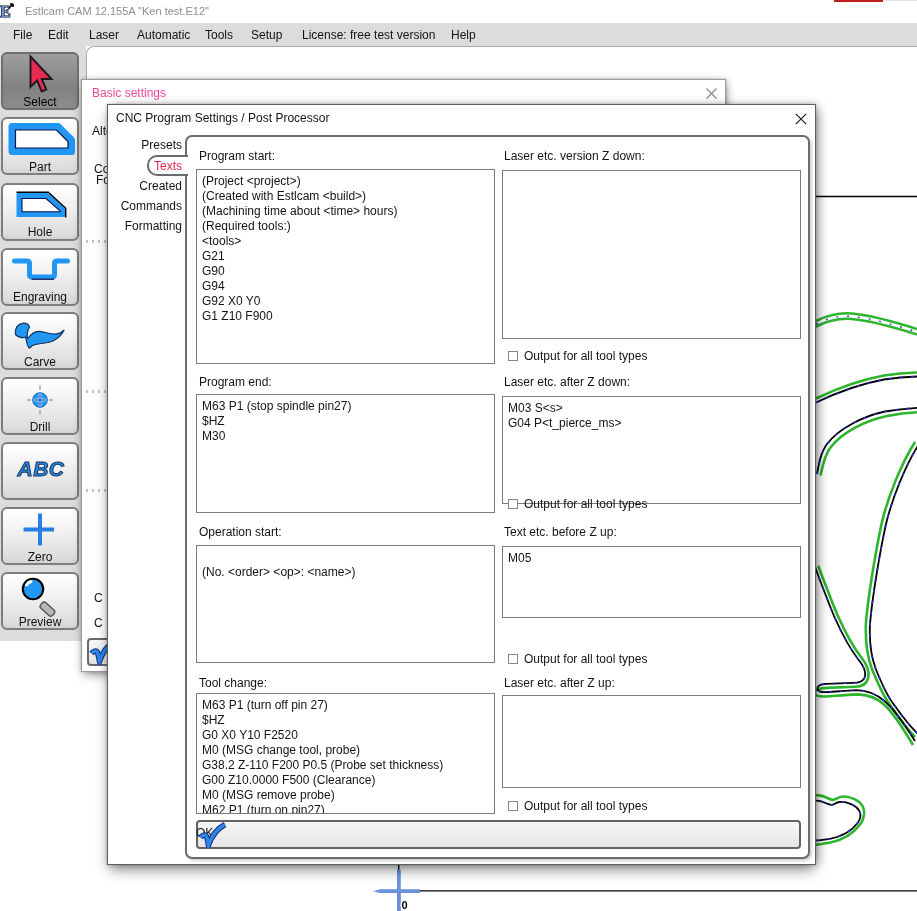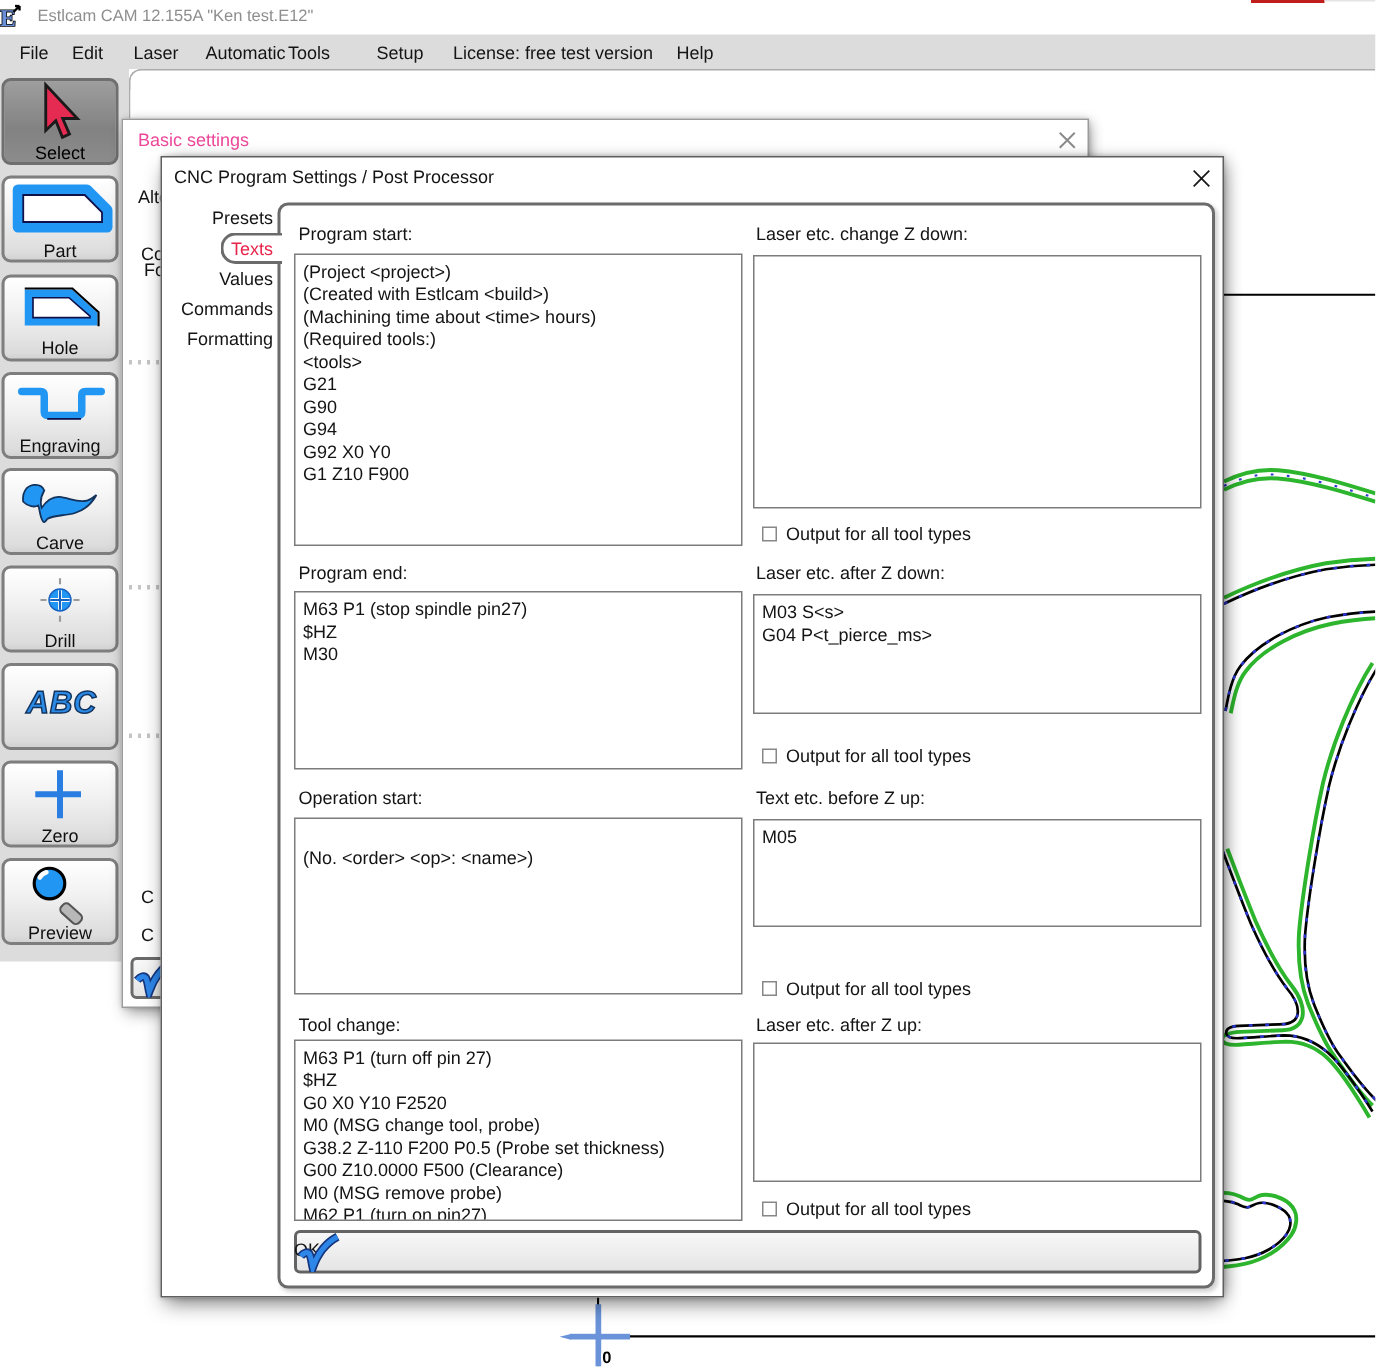--- a/index.html
+++ b/index.html
@@ -22,21 +22,21 @@
 <svg class="abs" style="left:0;top:3px" width="15" height="16" viewBox="0 0 15 16">
  <text x="0" y="14" font-family="Liberation Serif,serif" font-weight="bold" font-size="16" fill="#6a8fd8" stroke="#000" stroke-width="1.1" paint-order="stroke">E</text>
  <path d="M9 5 L13 1 M13 1 L10 1 M13 1 L13 4" stroke="#000" stroke-width="1.6" fill="none"></path>
 </svg>
 
 <div class="abs" style="left:0;top:23px;width:917px;height:23px;background:#dcdcdc"></div>
 <div class="lb" style="left:13px;top:28px">File</div>
 <div class="lb" style="left:48px;top:28px">Edit</div>
 <div class="lb" style="left:89px;top:28px">Laser</div>
 <div class="lb" style="left:137px;top:28px">Automatic</div>
-<div class="lb" style="left:192px;top:28px">Tools</div>
+<div class="lb" style="left:205px;top:28px">Tools</div>
 <div class="lb" style="left:251px;top:28px">Setup</div>
 <div class="lb" style="left:302px;top:28px">License: free test version</div>
 <div class="lb" style="left:451px;top:28px">Help</div>
 
 <div class="abs" style="left:0;top:46px;width:86px;height:595px;background:#dcdcdc"></div>
 
 <div class="abs" style="left:86px;top:46px;width:830px;height:60px;border-top:1px solid #ababab;border-left:1px solid #ababab;border-radius:8px 0 0 0;background:#fff"></div>
 <div class="abs" style="left:87px;top:60px;width:830px;height:851px;background:#fff"></div>
 
 <svg class="abs" style="left:0;top:0;z-index:1" width="917" height="911" viewBox="0 0 917 911">
@@ -172,21 +172,21 @@
 <div class="abs" style="left:116px;top:111px;z-index:5;font:12px/14px 'Liberation Sans',sans-serif;color:#141414">CNC Program Settings / Post Processor</div>
 <svg class="abs" style="left:795px;top:113px;z-index:5" width="12" height="12" viewBox="0 0 12 12">
  <path d="M0.8 0.8 L11.2 11.2 M11.2 0.8 L0.8 11.2" stroke="#1a1a1a" stroke-width="1.2"></path>
 </svg>
 
 <div class="abs" style="left:185px;top:135px;width:625px;height:724px;border:2px solid #6b6b6b;border-radius:7px;background:#fff;z-index:5;box-sizing:border-box;box-shadow:2px 2px 3px rgba(0,0,0,.18)"></div>
 
 <div class="abs" style="left:147px;top:155px;width:41px;height:21px;border:2px solid #6b6b6b;border-right:none;border-radius:10px 0 0 10px;background:#fff;z-index:6;box-sizing:border-box"></div>
 <div class="tabl" style="left:92px;top:138px;z-index:7">Presets</div>
 <div class="tabl" style="left:92px;top:158.5px;z-index:7;color:#e8234a">Texts</div>
-<div class="tabl" style="left:92px;top:178.5px;z-index:7">Values</div>
+<div class="tabl" style="left:92px;top:178.5px;z-index:7">Created</div>
 <div class="tabl" style="left:92px;top:198.5px;z-index:7">Commands</div>
 <div class="tabl" style="left:92px;top:218.5px;z-index:7">Formatting</div>
 
 <div class="lb" style="left:199px;top:149px;z-index:7">Program start:</div>
 <div class="ta" style="left:196px;top:169px;width:299px;height:195px;z-index:7">(Project &lt;project&gt;)
 (Created with Estlcam &lt;build&gt;)
 (Machining time about &lt;time&gt; hours)
 (Required tools:)
 &lt;tools&gt;
 G21
@@ -204,27 +204,27 @@
 <div class="lb" style="left:199px;top:676px;z-index:7">Tool change:</div>
 <div class="ta" style="left:196px;top:693px;width:299px;height:121px;z-index:7">M63 P1 (turn off pin 27)
 $HZ
 G0 X0 Y10 F2520
 M0 (MSG change tool, probe)
 G38.2 Z-110 F200 P0.5 (Probe set thickness)
 G00 Z10.0000 F500 (Clearance)
 M0 (MSG remove probe)
 M62 P1 (turn on pin27)</div>
 
-<div class="lb" style="left:504px;top:149px;z-index:7">Laser etc. change Z down:</div>
+<div class="lb" style="left:504px;top:149px;z-index:7">Laser etc. version Z down:</div>
 <div class="ta" style="left:502px;top:170px;width:299px;height:169px;z-index:7"></div>
 <div class="cbx" style="left:507.5px;top:350.5px;z-index:7"></div>
 <div class="lb" style="left:524px;top:349px;z-index:7">Output for all tool types</div>
 
 <div class="lb" style="left:504px;top:375px;z-index:7">Laser etc. after Z down:</div>
-<div class="ta" style="left:502px;top:396px;width:299px;height:80px;z-index:7">M03 S&lt;s&gt;
+<div class="ta" style="left:502px;top:396px;width:299px;height:108px;z-index:7">M03 S&lt;s&gt;
 G04 P&lt;t_pierce_ms&gt;</div>
 <div class="cbx" style="left:507.5px;top:498.5px;z-index:7"></div>
 <div class="lb" style="left:524px;top:497px;z-index:7">Output for all tool types</div>
 
 <div class="lb" style="left:504px;top:525px;z-index:7">Text etc. before Z up:</div>
 <div class="ta" style="left:502px;top:546px;width:299px;height:72px;z-index:7">M05</div>
 <div class="cbx" style="left:507.5px;top:653.5px;z-index:7"></div>
 <div class="lb" style="left:524px;top:652px;z-index:7">Output for all tool types</div>
 
 <div class="lb" style="left:504px;top:676px;z-index:7">Laser etc. after Z up:</div>

